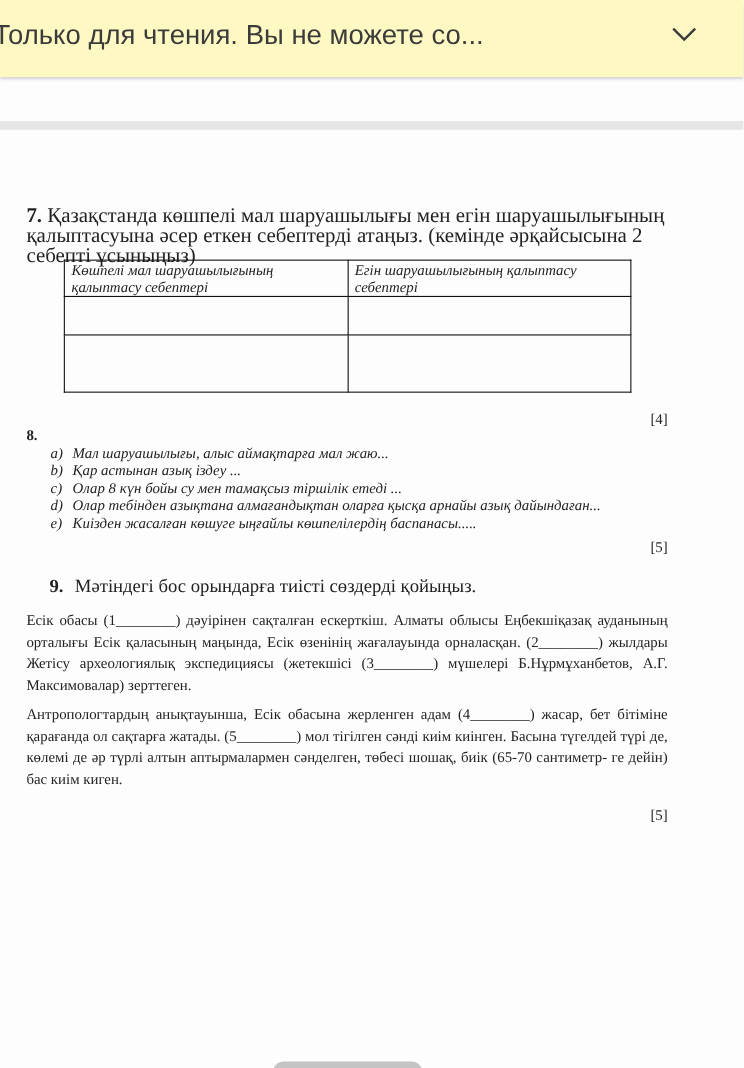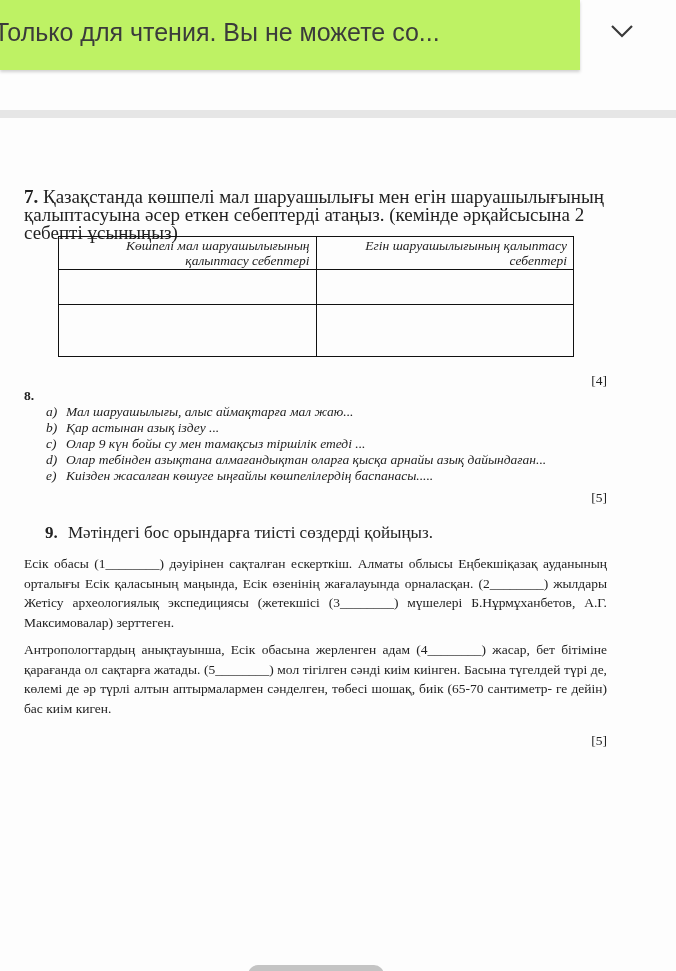--- a/index.html
+++ b/index.html
@@ -2,22 +2,22 @@
 <html><head>
 <meta charset="utf-8">
 <style>
   html, body { margin: 0; padding: 0; }
   body {
     width: 676px; height: 971px; overflow: hidden;
     background: #fdfdfd; position: relative;
     font-family: "Liberation Serif", serif; color: #222;
   }
   .banner {
-    position: absolute; left: 0; top: 0; width: 580px; height: 70px;
-    background: #bef264;
+    position: absolute; left: 0; top: 0; width: 676px; height: 70px;
+    background: #fef9c3;
     box-shadow: 0 2px 3px rgba(0,0,0,0.18);
     display: flex; align-items: center;
   }
   .banner-text {
     font-family: "Liberation Sans", sans-serif; font-size: 25px;
     color: #3b3b3b; margin-left: -6px; white-space: nowrap;
     position: relative; top: -3px;
   }
   .banner-chevron {
     position: absolute; left: 606px; top: 19px; width: 32px; height: 24px;
@@ -28,21 +28,21 @@
     background: #e6e6e6;
   }
   .doc { position: absolute; left: 0; top: 118px; width: 676px; }
   .q7 { position: absolute; left: 24px; top: 70px; width: 590px; font-size: 19px; line-height: 18px; }
   .bold { font-weight: bold; }
   table.reasons {
     position: absolute; left: 58px; top: 118px; width: 516px;
     border-collapse: collapse; font-size: 13.5px;
   }
   table.reasons th {
-    font-weight: normal; font-style: italic; text-align: right;
+    font-weight: normal; font-style: italic; text-align: left;
     border: 1px solid #111; height: 32px; line-height: 15px; padding: 0 6px;
     vertical-align: middle; width: 50%;
   }
   table.reasons td { border: 1px solid #111; height: 32px; }
   table.reasons tr.tall td { height: 49px; }
   .score { position: absolute; right: 69px; font-size: 13.5px; }
   .q8 { position: absolute; left: 24px; top: 270px; width: 600px; font-size: 13.5px; line-height: 16px; }
   .q8 .title { display: flex; }
   .q8 .num { width: 22px; font-weight: bold; }
   .q8 ol { margin: 0; padding: 0; list-style: none; }
@@ -107,21 +107,21 @@
       <li>
           <span class="letter">a)</span>
           <span>Мал шаруашылығы, алыс аймақтарға мал жаю...</span>
         </li>
       <li>
           <span class="letter">b)</span>
           <span>Қар астынан азық іздеу ...</span>
         </li>
       <li>
           <span class="letter">c)</span>
-          <span>Олар 9 күн бойы су мен тамақсыз тіршілік етеді  ...</span>
+          <span>Олар 8 күн бойы су мен тамақсыз тіршілік етеді  ...</span>
         </li>
       <li>
           <span class="letter">d)</span>
           <span>Олар тебінден азықтана алмағандықтан оларға қысқа арнайы азық дайындаған...</span>
         </li>
       <li>
           <span class="letter">e)</span>
           <span>Киізден жасалған көшуге ыңғайлы көшпелілердің баспанасы.....</span>
         </li>
     </ol>

